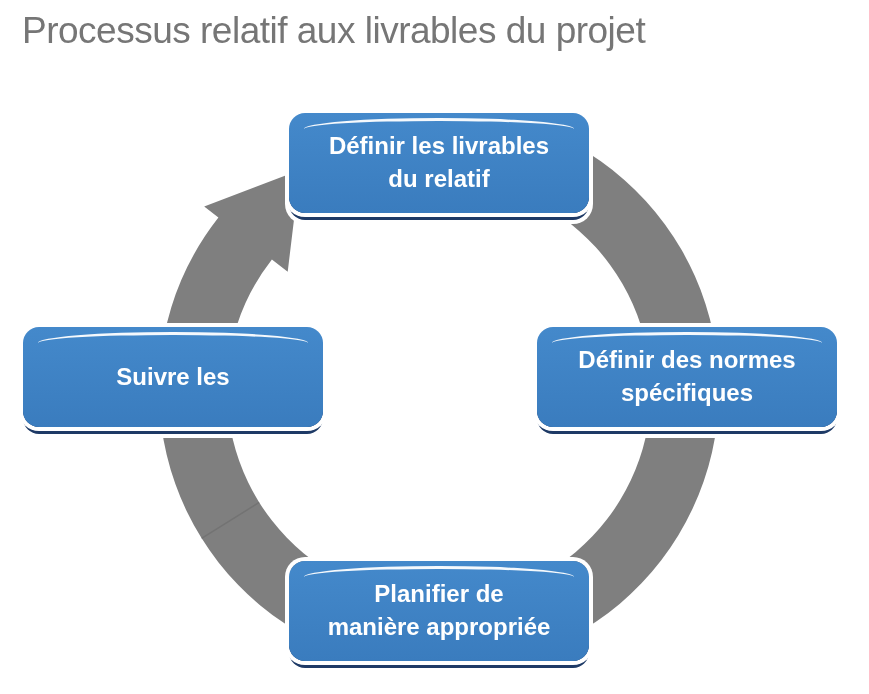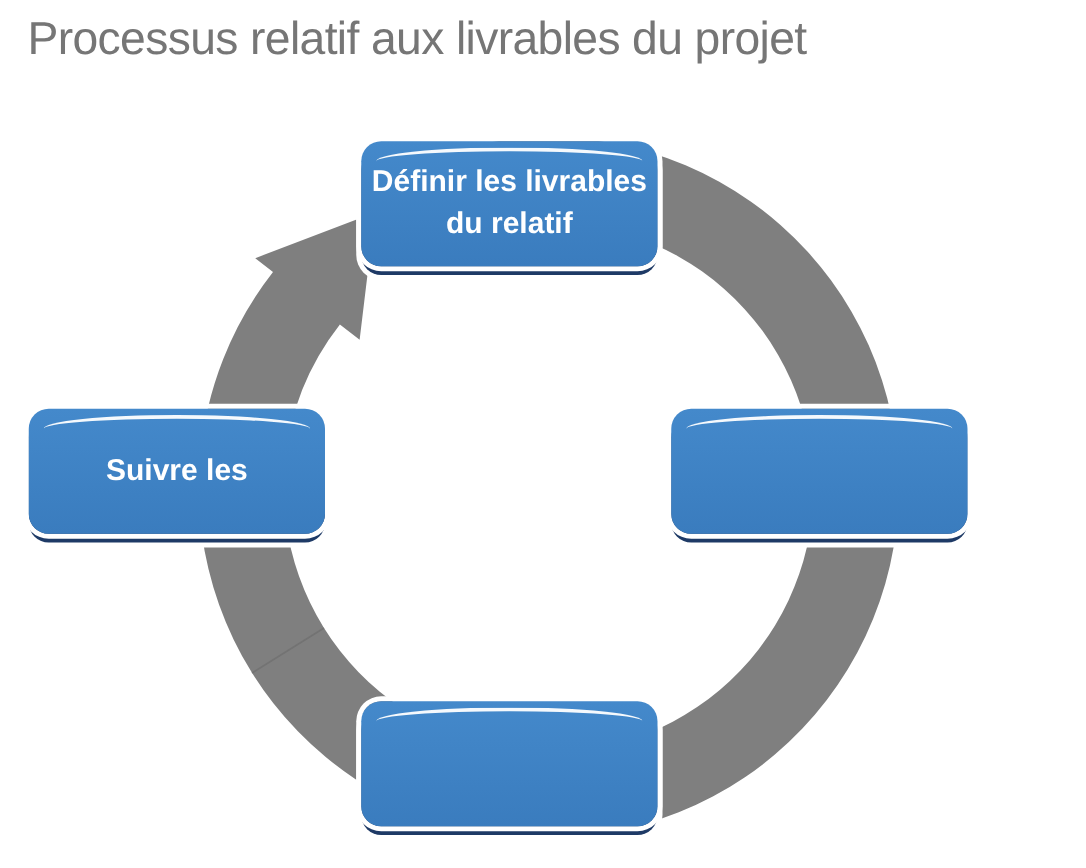--- a/index.html
+++ b/index.html
@@ -27,21 +27,21 @@
     z-index: 3;
   }
   .cycle-svg {
     position: absolute;
     left: 0;
     top: 0;
     z-index: 1;
   }
   .step-box {
     position: absolute;
-    width: 237px;
+    width: 300px;
     height: 107px;
     z-index: 2;
   }
   .step-box .shadow-layer {
     position: absolute;
     left: 0; right: 0;
     top: 7px; bottom: 0;
     background: var(--box_shadow, #1e3a66);
     border-radius: 16px;
     box-shadow: 0 0 0 4px #fff;
@@ -117,27 +117,35 @@
         <span class="ln">Définir les livrables</span>
         <span class="ln">du relatif</span>
       </div>
     </div>
   </div>
 
   <div class="step-box pos-right">
     <div class="shadow-layer"></div>
     <div class="face">
       <div class="gloss"></div>
+      <div class="step-label">
+        <span class="ln">Définir des normes</span>
+        <span class="ln">spécifiques</span>
+      </div>
     </div>
   </div>
 
   <div class="step-box pos-bottom">
     <div class="shadow-layer"></div>
     <div class="face">
       <div class="gloss"></div>
+      <div class="step-label">
+        <span class="ln">Planifier de</span>
+        <span class="ln">manière appropriée</span>
+      </div>
     </div>
   </div>
 
   <div class="step-box pos-left">
     <div class="shadow-layer"></div>
     <div class="face">
       <div class="gloss"></div>
       <div class="step-label">
         <span class="ln">Suivre les</span>
       </div>

